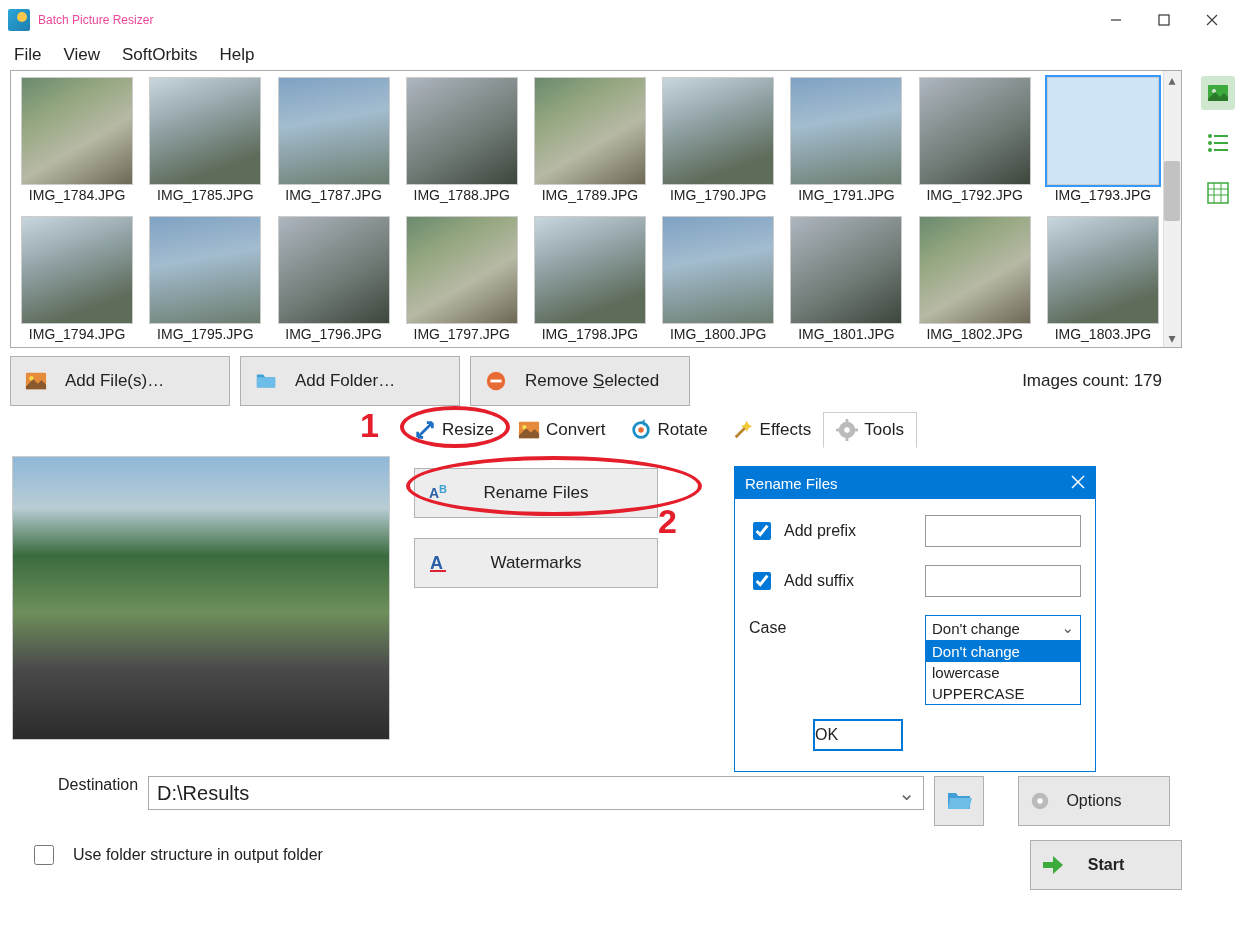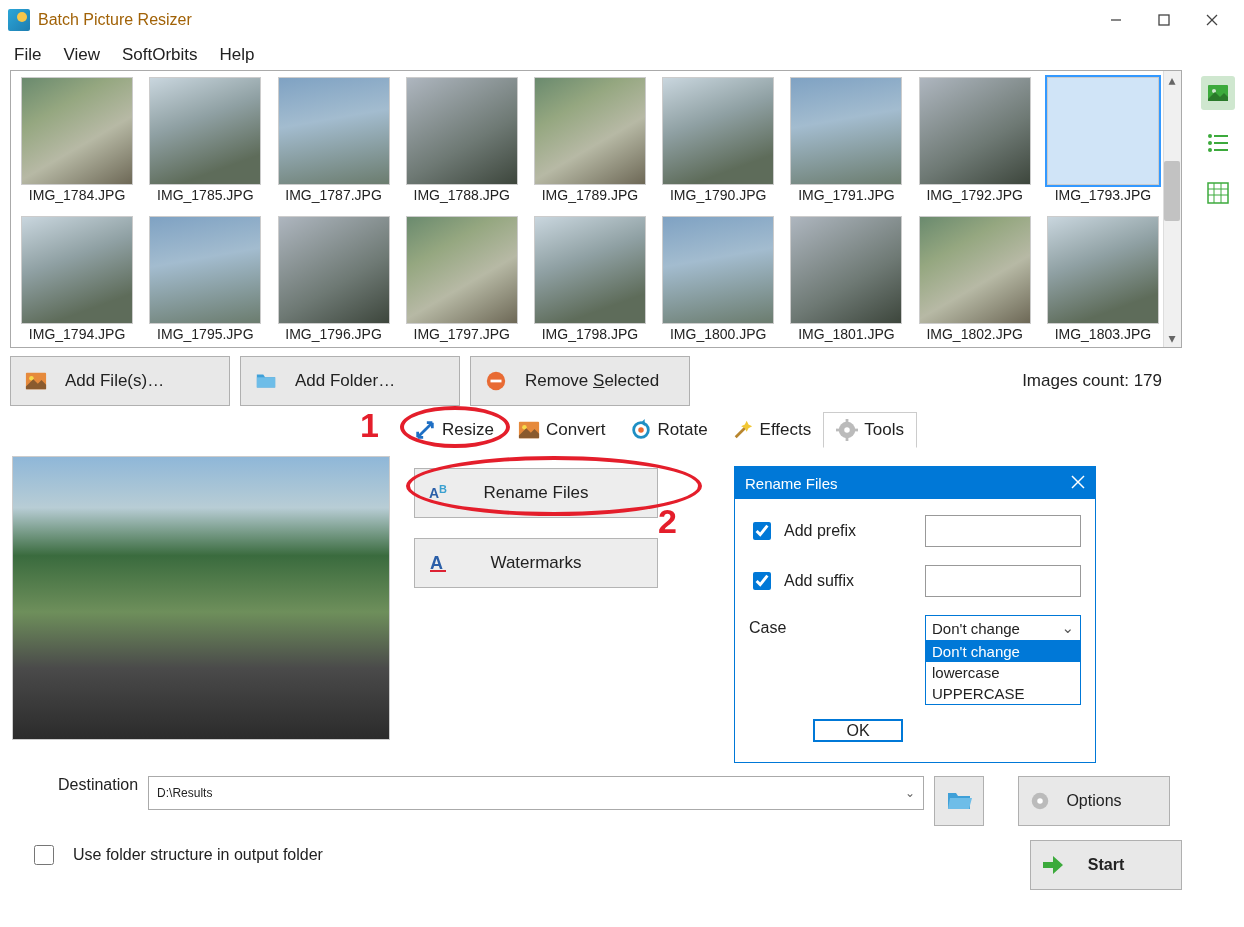--- a/index.html
+++ b/index.html
@@ -2,21 +2,21 @@
 <html><head>
 <meta charset="utf-8">
 <style>
   * { box-sizing: border-box; font-family: "Segoe UI", Arial, sans-serif; }
   body { margin: 0; width: 1244px; height: 927px; background: #fff; font-size: 14px; color: #222; overflow: hidden; }
 
   
   .titlebar { height: 40px; display: flex; align-items: center; padding: 0 8px; }
   .app-icon { width: 22px; height: 22px; background: linear-gradient(135deg,#2ba6d8,#1e7db0); border-radius: 2px; margin-right: 8px; position:relative; }
   .app-icon::after{content:""; position:absolute; width:10px; height:10px; background:#f7c64a; border-radius:50%; top:3px; right:3px;}
-  .app-title { font-size: 16px; color: #a16207; }
+  .app-title { font-size: 12px; color: #ec4899; }
   .win-controls { margin-left: auto; display: flex; }
   .win-btn { width: 48px; height: 40px; display:flex; align-items:center; justify-content:center; color:#555; }
   .win-btn svg{width:14px;height:14px;}
 
   
   .menubar { height: 30px; display: flex; align-items: center; padding: 0 4px; gap: 2px; color:#222; font-size:17px;}
   .menu-item { padding: 4px 10px; }
 
   
   .content { display:flex; }
@@ -73,27 +73,27 @@
   .dlg-row input[type=text]{ width:156px; height:32px; border:1px solid #999; margin-left:auto; padding:2px 6px; font-size:15px;}
   .dlg-row input[type=checkbox]{ width:18px; height:18px; accent-color:#0078d7;}
   .case-row{ display:flex; align-items:flex-start; margin-top:6px;}
   .case-label{font-size:16px; padding-top:4px;}
   .case-col{margin-left:auto;}
   .case-select{ width:156px; height:26px; border:1px solid #0078d7; background:#fff; padding:2px 6px; font-size:15px; display:flex; align-items:center; justify-content:space-between;}
   .case-select .chev{color:#555;}
   .case-list{ width:156px; border:1px solid #0078d7; border-top:none; background:#fff;}
   .case-opt{ padding:2px 6px; font-size:15px;}
   .case-opt.sel{ background:#0078d7; color:#fff;}
-  .dlg-ok{ width:90px; height:23px; margin:14px auto 10px 64px; border:2px solid #0078d7; display:flex; align-items:center; justify-content:center; font-size:16px; cursor:pointer;}
+  .dlg-ok{ width:90px; height:32px; margin:14px auto 10px 64px; border:2px solid #0078d7; display:flex; align-items:center; justify-content:flex-start; font-size:16px; cursor:pointer;}
 
   
   .bottom { padding:0 12px; margin-top:36px;}
   .dest-row{ display:flex; align-items:flex-start; gap:10px;}
   .dest-label{ font-size:16px; margin-left:36px;}
-  .dest-input{ flex:1; height:34px; border:1px solid #aaa; padding:4px 8px; font-size:12px; max-width:840px; display:flex; align-items:center; justify-content:space-between;}
+  .dest-input{ flex:1; height:34px; border:1px solid #aaa; padding:4px 8px; font-size:20px; max-width:840px; display:flex; align-items:center; justify-content:space-between;}
   .folder-btn{ width:50px; height:50px; border:1px solid #b0b0b0; background:#e8e8e8; display:flex; align-items:center; justify-content:center; cursor:pointer;}
   .side-btn{ width:152px; height:50px; border:1px solid #b0b0b0; background:#e8e8e8; display:flex; align-items:center; justify-content:center; gap:10px; font-size:16px; cursor:pointer;}
   .chk-row{ margin-top:16px; margin-left:8px; display:flex; align-items:center; gap:16px; font-size:16px;}
   .chk-row input{width:20px;height:20px;}
 
   
   .ph1{background:linear-gradient(150deg,#6a8a6e 0%,#95a780 30%,#b7b9a5 60%,#6d6856 100%);}
   .ph2{background:linear-gradient(160deg,#c9d6de 0%,#8fa0a3 40%,#5e6c5a 80%);}
   .ph3{background:linear-gradient(170deg,#7fa2c3 0%,#a3bccf 40%,#6b7c6e 100%);}
   .ph4{background:linear-gradient(150deg,#aeb6bf 0%,#6e7974 60%,#3d463c 100%);}

